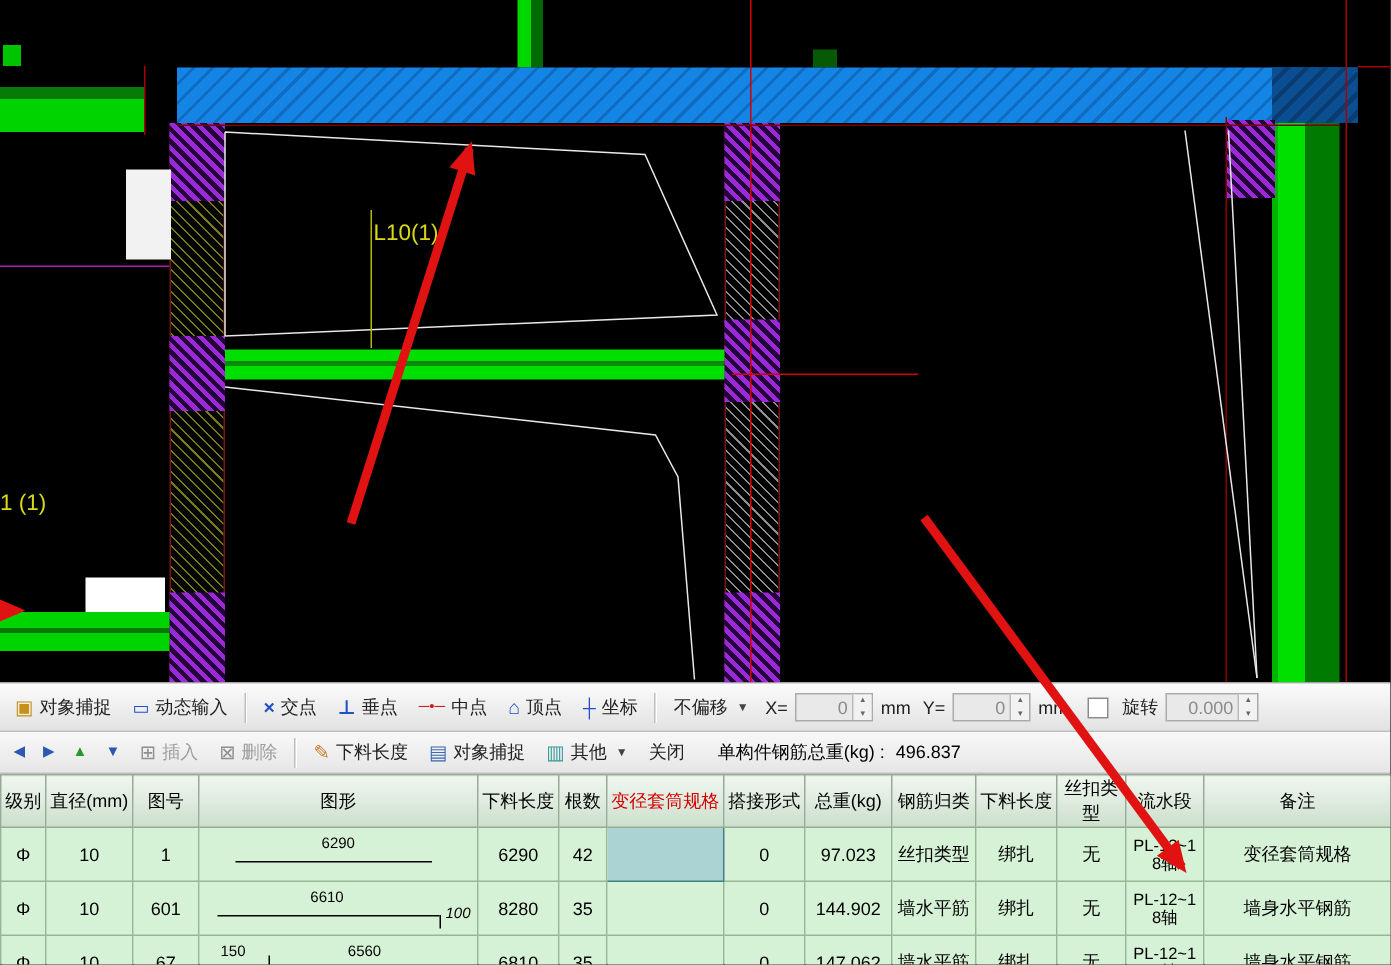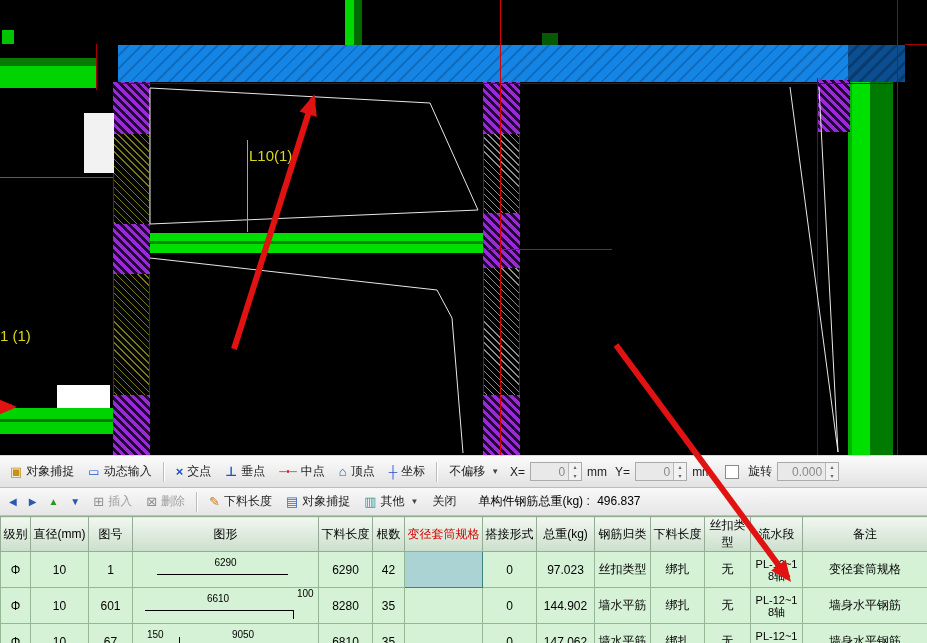--- a/index.html
+++ b/index.html
@@ -291,21 +291,21 @@
       </tr>
       <tr>
         <td>Φ</td>
         <td>10</td>
         <td>601</td>
         <td>
           <div class="shapebox">
             <span class="slab" style="left:10px;width:150px;top:5px;text-align:center;">6610</span>
             <i class="sline" style="left:12px;width:148px;top:22px;"></i>
             <i class="svert" style="left:160px;top:22px;height:9px;"></i>
-            <span class="slab" style="left:164px;top:0;">100</span>
+            <span class="slab" style="left:164px;top:16px;font-style:italic;">100</span>
           </div>
         </td>
         <td>8280</td>
         <td>35</td>
         <td></td>
         <td>0</td>
         <td>144.902</td>
         <td>墙水平筋</td>
         <td>绑扎</td>
         <td>无</td>
@@ -313,21 +313,21 @@
 8轴</td>
         <td>墙身水平钢筋</td>
       </tr>
       <tr>
         <td>Φ</td>
         <td>10</td>
         <td>67</td>
         <td>
           <div class="shapebox">
             <span class="slab" style="left:14px;top:5px;">150</span>
-            <span class="slab" style="left:60px;width:100px;top:5px;text-align:center;">9050</span>
+            <span class="slab" style="left:60px;width:100px;top:5px;text-align:center;">6560</span>
             <i class="svert" style="left:46px;top:13px;height:9px;"></i>
 
           </div>
         </td>
         <td>6810</td>
         <td>35</td>
         <td></td>
         <td>0</td>
         <td>147.062</td>
         <td>墙水平筋</td>

